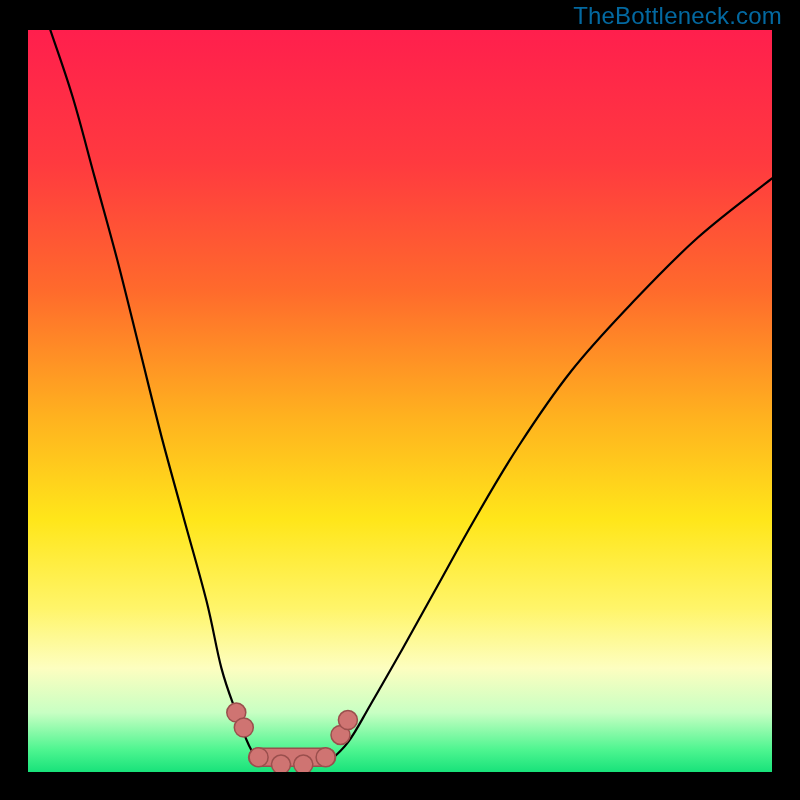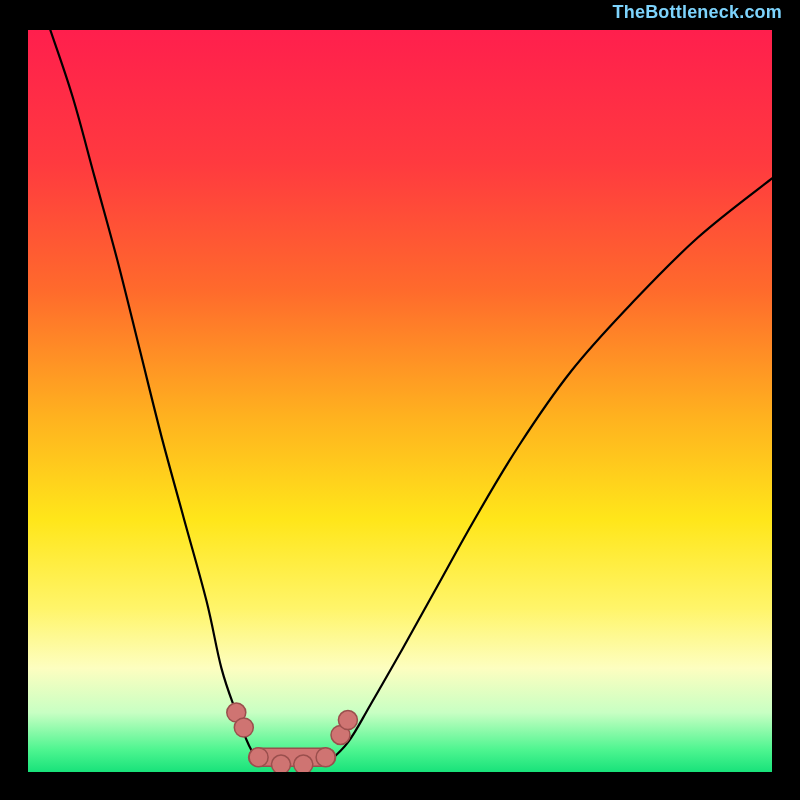--- a/index.html
+++ b/index.html
@@ -14,23 +14,23 @@
     width: 800px;
     height: 800px;
     background: #000;
     position: relative;
     box-sizing: border-box;
   }
   .watermark {
     position: absolute;
     top: 2px;
     right: 18px;
-    font-size: 18px;
-    font-weight: 700;
-    color: #7dd3fc;
+    font-size: 24px;
+    font-weight: 400;
+    color: #0369a1;
     letter-spacing: 0.2px;
   }
   .plot {
     position: absolute;
     left: 28px;
     top: 30px;
     width: 744px;
     height: 742px;
     background: #fff;
   }

